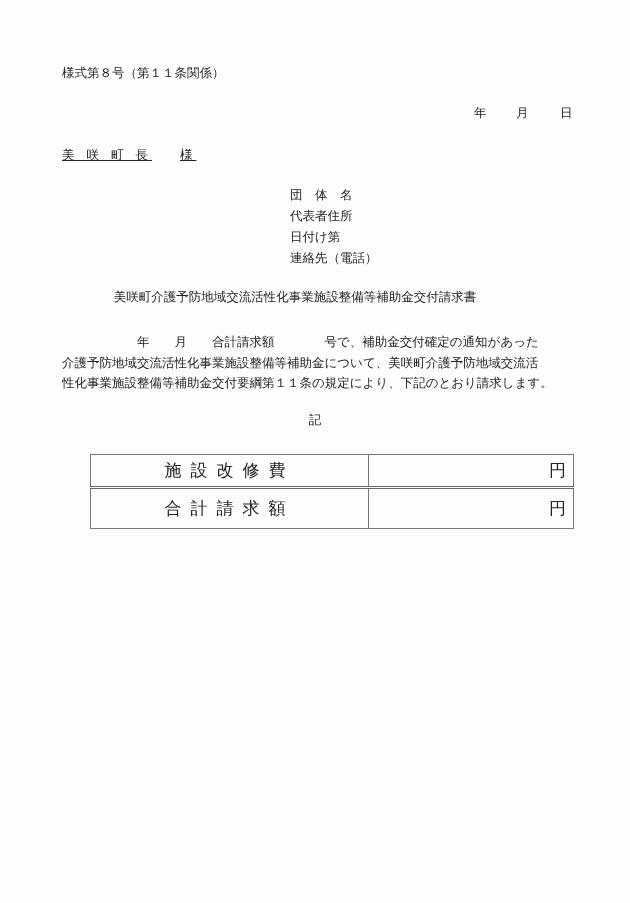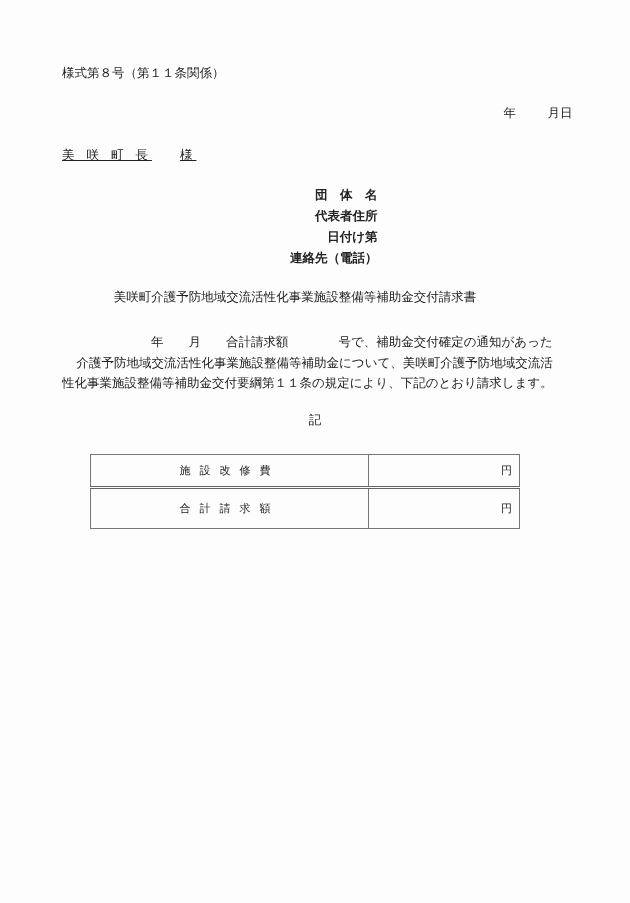--- a/index.html
+++ b/index.html
@@ -1,33 +1,33 @@
 <!DOCTYPE html>
 <html><head>
 <meta charset="utf-8">
 <style>
   html, body { margin: 0; padding: 0; }
   body {
     width: 630px; height: 903px; background: #fdfdfd;
     font-family: "DejaVu Serif", "Liberation Serif", serif;
     color: #222; font-size: 12.5px; position: relative; overflow: hidden;
   }
-  .abs { position: absolute; white-space: nowrap; line-height: 1; text-align: right; }
+  .abs { position: absolute; white-space: nowrap; line-height: 1; }
   #form-number { left: 62px; top: 67px; }
   #date-line { left: 474px; top: 107px; }
   #date-line span { display: inline-block; }
   #addressee { left: 62px; top: 149px; letter-spacing: 4px; text-decoration: underline; }
-  #applicant { left: 290px; top: 189px; font-weight: bold; }
+  #applicant { left: 290px; top: 189px; }
   #applicant div { height: 21px; }
   #doc-title { left: 0; width: 590px; text-align: center; top: 291px; }
   #body-text { left: 62px; top: 332px; line-height: 20.5px; white-space: nowrap; }
   #ki { left: 0; width: 630px; text-align: center; top: 414px; }
   table#amounts {
-    position: absolute; left: 90px; top: 454px; width: 430px;
-    border-collapse: collapse; font-size: 11px;
+    position: absolute; left: 90px; top: 454px; width: 484px;
+    border-collapse: collapse; font-size: 17px;
   }
   #amounts td { border: 1px solid #777; padding: 0; }
   #amounts td.label { width: 277px; text-align: center; letter-spacing: 9px; }
   #amounts td.value { text-align: right; padding-right: 7px; }
   #amounts tr.r1 td, #amounts tr.r2 td { height: 31px; }
   #amounts tr.r3 td { height: 39px; border-top: 3px double #666; }
 </style>
 </head>
 <body>
 

